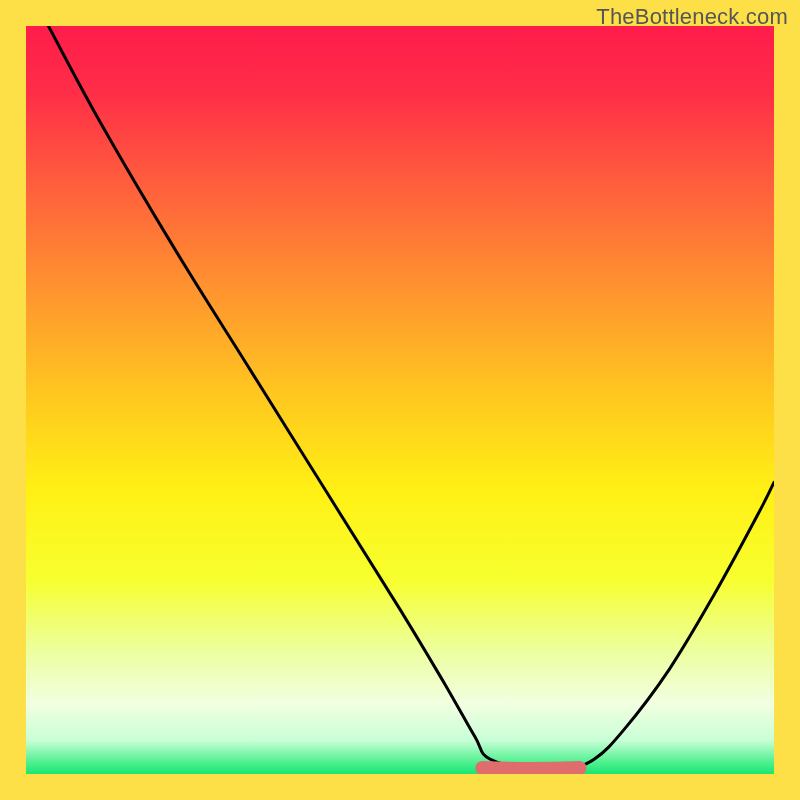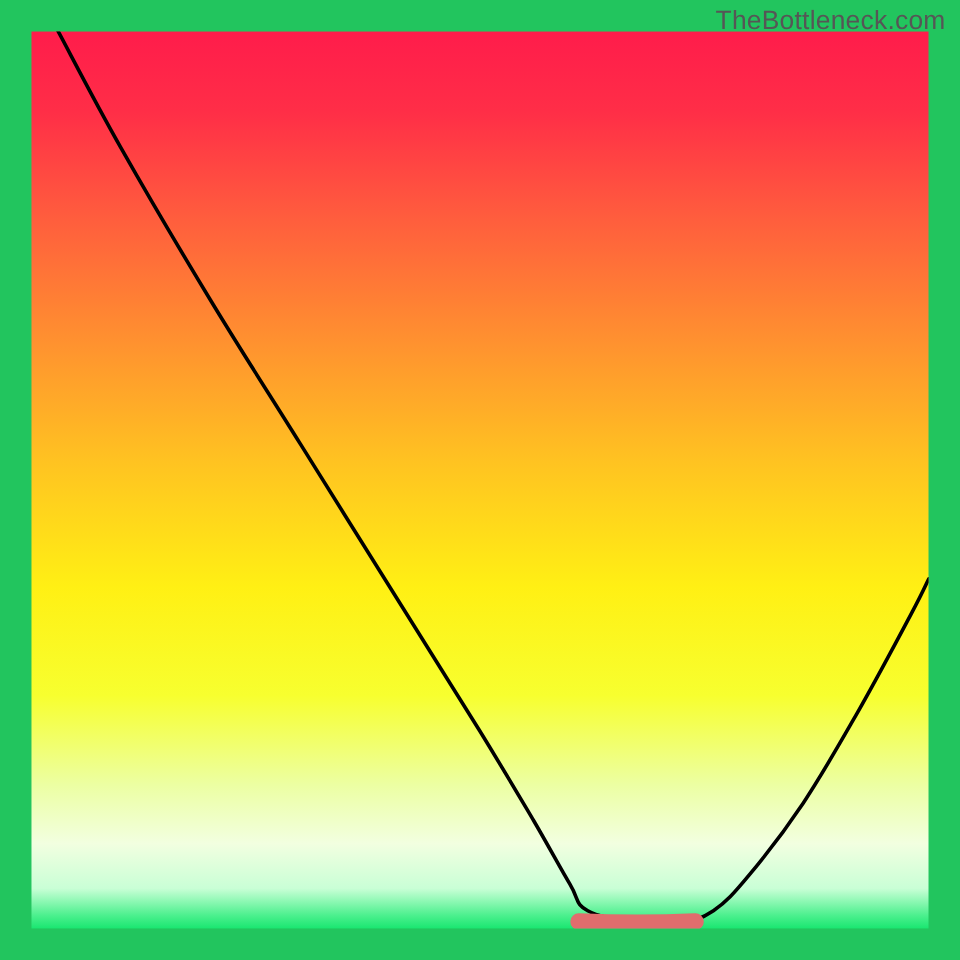--- a/index.html
+++ b/index.html
@@ -1,21 +1,21 @@
 <!DOCTYPE html>
 <html><head>
 <meta charset="utf-8">
 <style>
   * { margin: 0; padding: 0; box-sizing: border-box; }
   html, body { width: 800px; height: 800px; overflow: hidden; background: #fff; }
   .stage {
     position: relative;
     width: 800px;
     height: 800px;
-    background: #22c55e;
+    background: #fde047;
   }
   .plot-area {
     position: absolute;
     left: 26px;
     top: 26px;
     width: 748px;
     height: 748px;
     overflow: hidden;
   }
   .gradient-bg {

